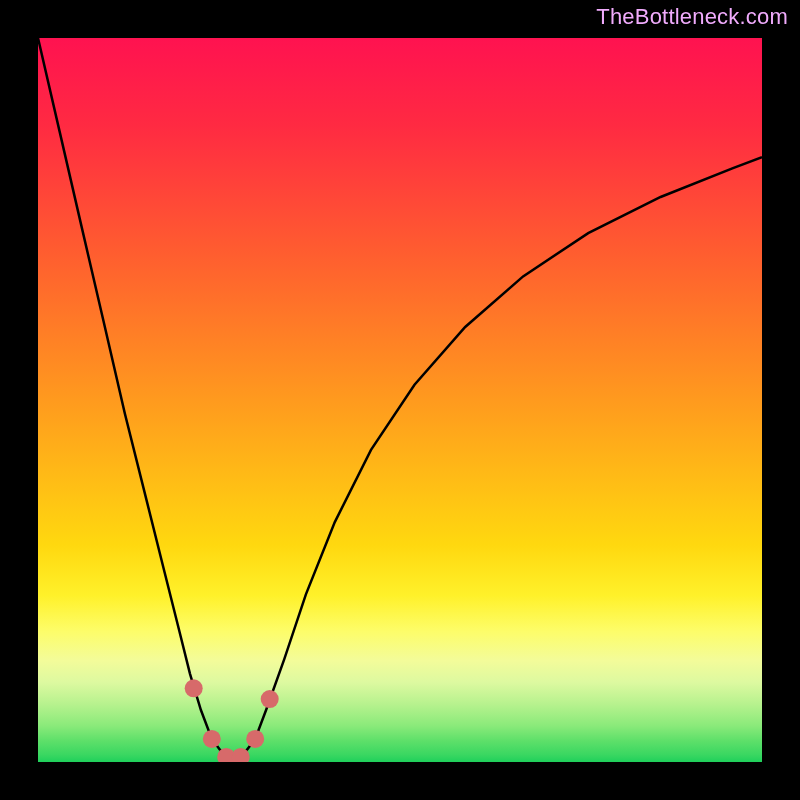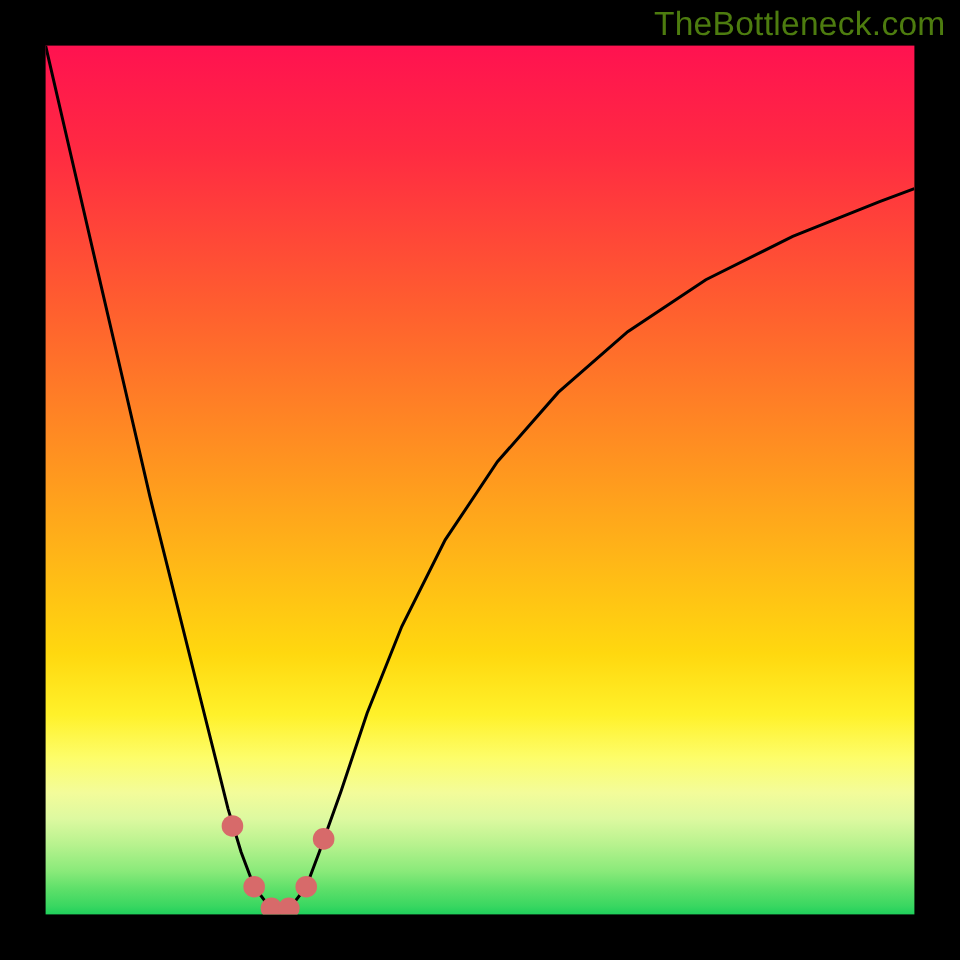--- a/index.html
+++ b/index.html
@@ -40,22 +40,22 @@
       var(--c10) 95%,
       var(--c11) 97%,
       var(--c12) 99%,
       var(--c13) 100%
     );
   }
   .watermark {
     position: absolute;
     top: 4px;
     right: 12px;
-    color: #4d7c0f;
-    font-size: 28px;
+    color: #f0abfc;
+    font-size: 22px;
     font-weight: 400;
     letter-spacing: 0.2px;
   }
   svg.overlay {
     position: absolute;
     left: 0;
     top: 0;
   }
   .curve {
     fill: none;

